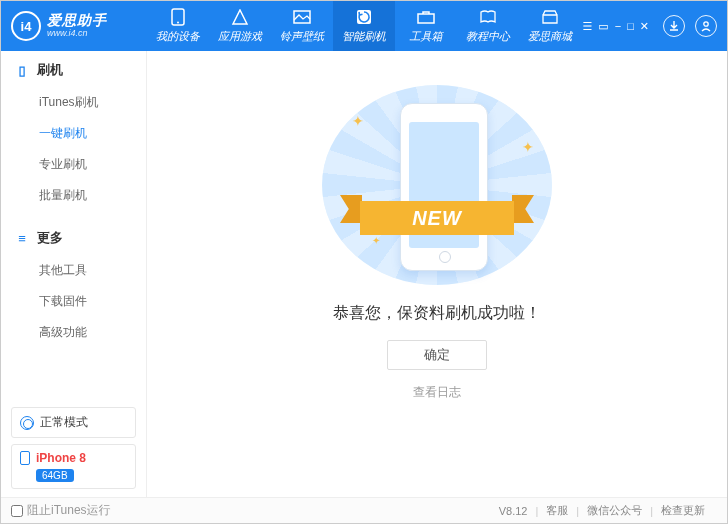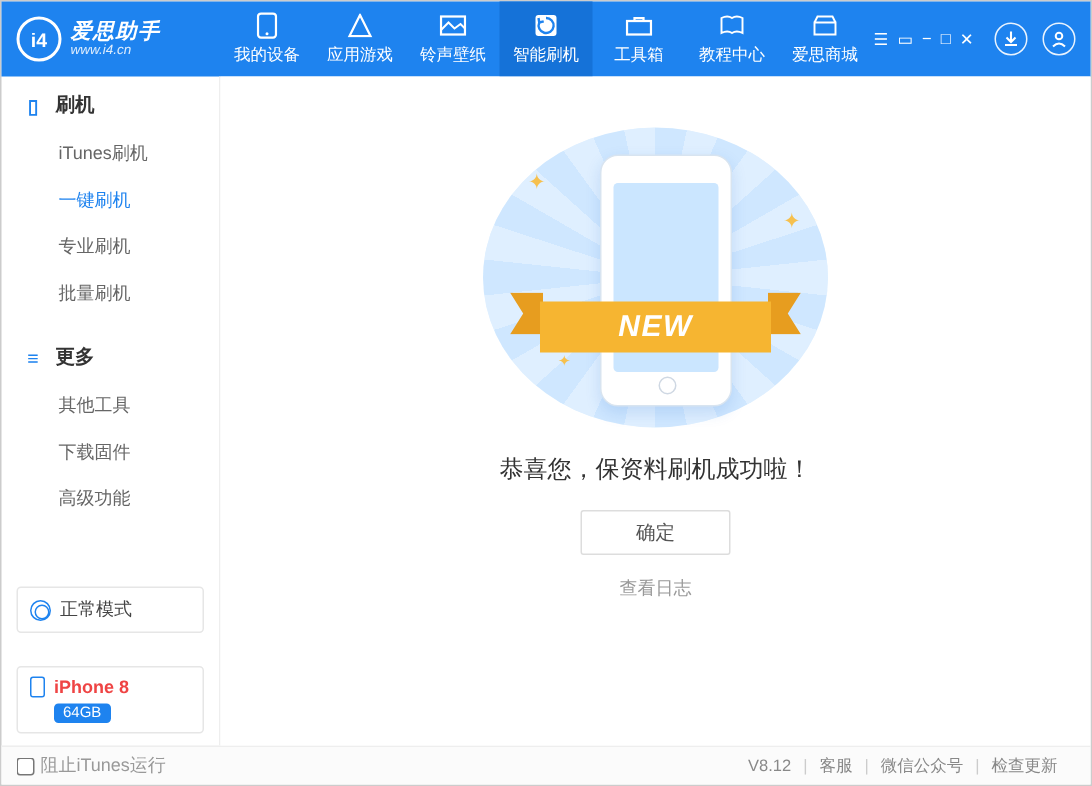--- a/index.html
+++ b/index.html
@@ -6,39 +6,39 @@
   body { width:728px; height:524px; background:#fff; font-size:12px; color:#555; overflow:hidden; }
   .app { display:flex; flex-direction:column; width:100%; height:100%; border:1px solid #ccc; }
 
   
   .header { height:50px; background:#1e83ef; color:#fff; display:flex; align-items:center; }
   .brand { display:flex; align-items:center; padding:0 10px; width:146px; }
   .logo { width:30px; height:30px; border:2px solid #fff; border-radius:50%; display:flex; align-items:center; justify-content:center; font-weight:bold; font-size:13px; color:#fff; }
   .brand-txt { margin-left:6px; line-height:1.1;font-style:italic; }
   .brand-txt .t1 { font-size:14px; font-weight:bold; letter-spacing:1px;}
   .brand-txt .t2 { font-size:9px; opacity:.85; }
-  .tabs { display:flex; flex:1; height:100%; }
+  .tabs { display:flex; flex:1; height:100%;font-style:italic; }
   .tab { width:62px; display:flex; flex-direction:column; align-items:center; justify-content:center; font-size:11px; cursor:pointer; }
   .tab .ic { width:20px; height:16px; margin-bottom:4px; display:flex; align-items:center; justify-content:center; }
   .tab.active { background:#1572d8; }
   .header-right { display:flex; align-items:center; gap:10px; padding-right:10px;}
   .header-right .sys { display:flex; gap:6px; font-size:11px; margin-right:4px; }
   .header-right .circ { width:22px; height:22px; border:1.5px solid rgba(255,255,255,0.9); border-radius:50%; display:flex; align-items:center; justify-content:center; }
 
   .body { flex:1; display:flex; min-height:0;}
 
   
   .sidebar { width:146px; border-right:1px solid #eee; display:flex; flex-direction:column; }
   .side-head { padding:10px 14px 6px; font-size:13px; color:#333; font-weight:600; display:flex; align-items:center; gap:8px;}
   .side-head .hicon { color:#1e83ef; width:14px; text-align:center; }
   .side-list { padding:2px 0 8px; }
   .side-item { padding:7px 0 7px 38px; font-size:12px; color:#666; cursor:pointer; }
   .side-item.active { color:#1e83ef; }
   .side-spacer { flex:1; }
-  .side-status { margin:22px 10px; border:1px solid #e6e6e6; border-radius:3px; padding:6px 8px; display:flex; align-items:center; gap:6px; font-size:12px; color:#444;}
+  .side-status { margin:6px 10px; border:1px solid #e6e6e6; border-radius:3px; padding:6px 8px; display:flex; align-items:center; gap:6px; font-size:12px; color:#444;}
   .side-status .dot { width:14px;height:14px;border-radius:50%;border:1px solid #1e83ef; position:relative;}
   .side-status .dot:after{content:"";position:absolute;left:2px;top:2px;width:8px;height:8px;border-radius:50%;border:1px solid #1e83ef;}
   .side-device { margin:0 10px 8px; border:1px solid #e6e6e6; border-radius:3px; padding:6px 8px; }
   .side-device .dv-row{ display:flex; align-items:center; gap:6px; font-size:12px; color:#ef4444; font-weight:600;}
   .side-device .phoneic{ width:10px;height:14px;border:1.5px solid #1e83ef;border-radius:2px;}
   .side-device .badge { margin-top:4px; margin-left:16px; display:inline-block; background:#1e83ef; color:#fff; font-size:10px; padding:1px 6px; border-radius:3px;}
   .side-cbrow { border-top:1px solid #eee; padding:10px; display:flex; gap:14px; align-items:center; }
   .side-cbrow.hl { outline:2px solid #d33; outline-offset:-4px; }
   .cb { display:flex; align-items:center; gap:4px; color:#999; font-size:12px; cursor:pointer;}
   .cb input { width:12px;height:12px; }

